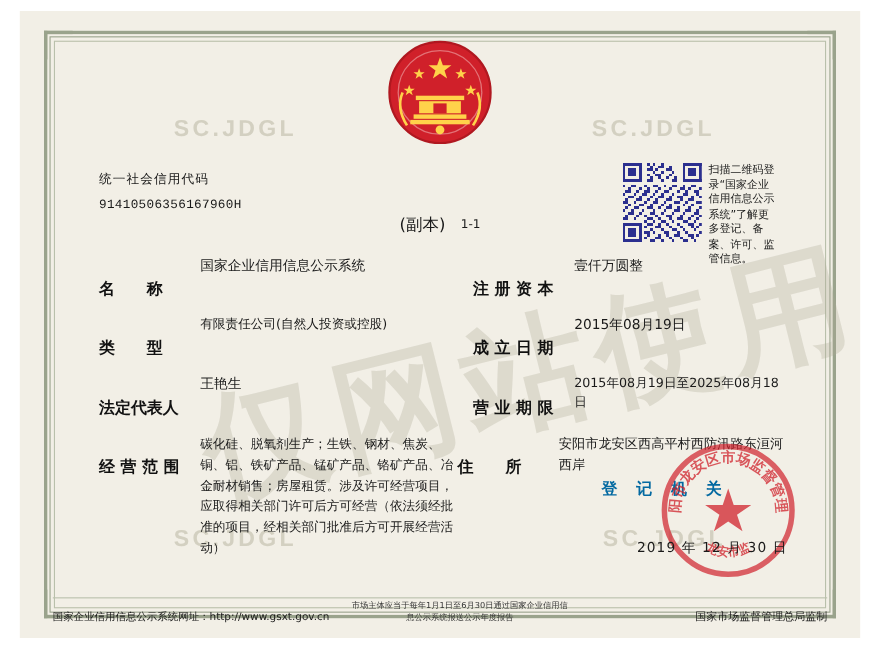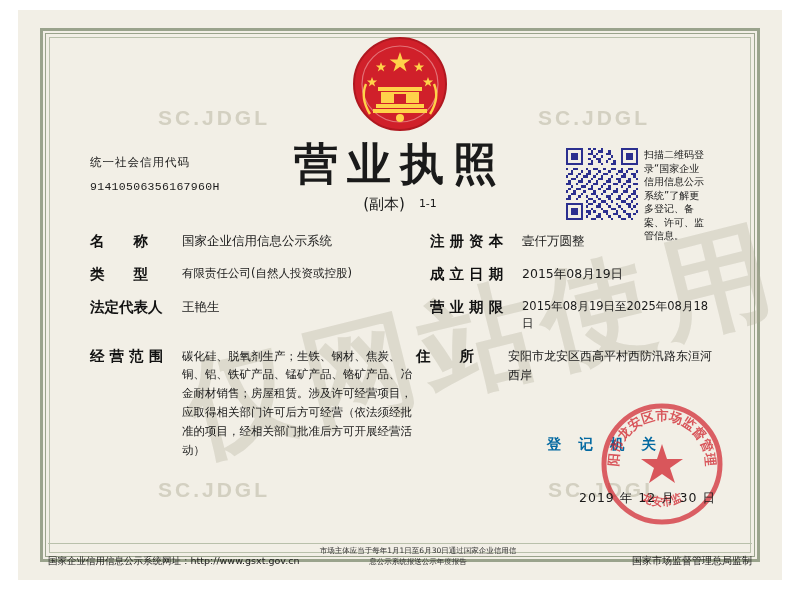--- a/index.html
+++ b/index.html
@@ -185,21 +185,21 @@
   .col-left { width: 340px; display: flex; }
   .col-right { flex: 1; display: flex; }
 
   .flabel {
     font-size: 14.5px;
     font-weight: bold;
     color: #111;
     white-space: nowrap;
     flex: 0 0 auto;
   }
-  .flabel.w4 { width: 92px; display: flex; justify-content: space-between; }
+  .flabel.w4 { width: 92px; display: flex; justify-content: space-between; margin-top: 21px; }
   .fvalue {
     font-size: 12.5px;
     color: #1a1a1a;
     line-height: 1.5;
   }
   .fvalue.small { font-size: 11.5px; }
 
   .scope-value {
     font-size: 11.5px;
     color: #1a1a1a;
@@ -510,21 +510,20 @@
         <rect x="10" y="28" width="2" height="1"></rect>
           <rect x="14" y="28" width="1" height="1"></rect>
           <rect x="18" y="28" width="1" height="1"></rect>
         <rect x="22" y="28" width="2" height="1"></rect>
           <rect x="26" y="28" width="1" height="1"></rect>
       </g>
     </svg>
     <div class="qr-text">扫描二维码登录“国家企业信用信息公示系统”了解更多登记、备案、许可、监管信息。</div>
   </div>
 
-  <div class="title">营业执照</div>
   <div class="subtitle">
     <span>(副本)</span><span class="num">1-1</span>
   </div>
 
   <div class="fields">
 
     <div class="row">
       <div class="col-left">
         <div class="flabel w4">名　　称</div>
         <div class="fvalue">国家企业信用信息公示系统</div>

